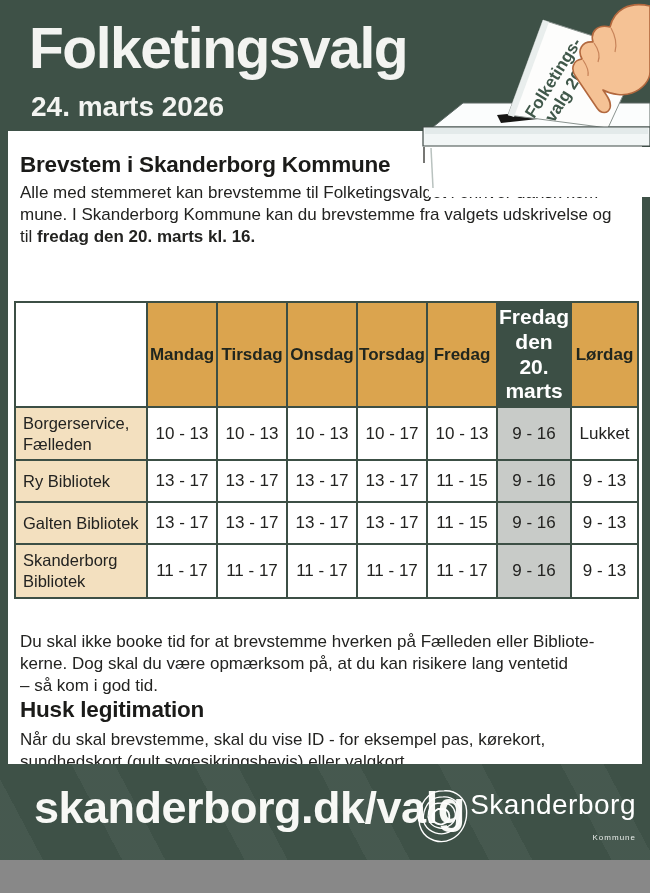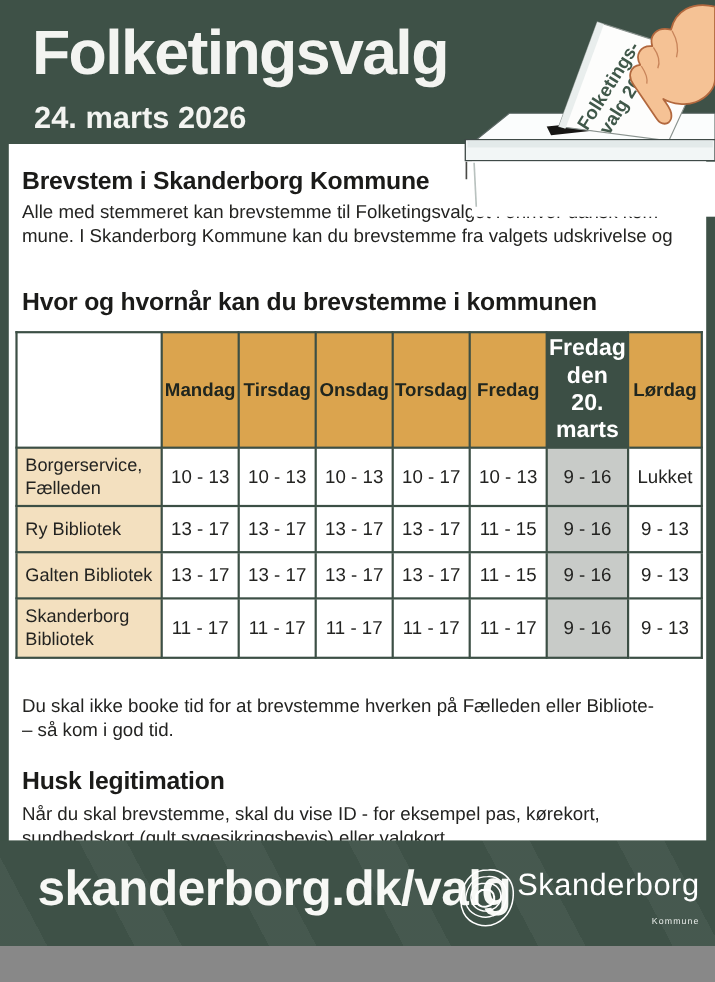--- a/index.html
+++ b/index.html
@@ -120,23 +120,23 @@
     </g>
   </svg>
 
   <div class="body-panel"></div>
 
   <h2 class="h2" id="h-brevstem">Brevstem i Skanderborg Kommune</h2>
 
   <p class="para" id="p-brevstem">
     <span class="line">Alle med stemmeret kan brevstemme til Folketingsvalget i enhver dansk kom-</span>
     <span class="line">mune. I Skanderborg Kommune kan du brevstemme fra valgets udskrivelse og</span>
+    <span class="line"><span>til </span><b>fredag den 20. marts kl. 16.</b></span>
   </p>
 
-  <h2 class="h2" id="h-hvor">Hvor og hvornår kan du brevstemme i kommunen</h2>
 
   <div class="tablewrap">
     <table class="hours">
       <colgroup>
         <col style="width:132px">
           <col style="width:70px">
           <col style="width:70px">
           <col style="width:70px">
         <col style="width:70px">
           <col style="width:70px">
@@ -195,20 +195,21 @@
           <td class="time">11 - 17</td>
           <td class="time gray">9 - 16</td>
           <td class="time">9 - 13</td>
         </tr>
       </tbody>
     </table>
   </div>
 
   <p class="para" id="p-booking">
     <span class="line">Du skal ikke booke tid for at brevstemme hverken på Fælleden eller Bibliote-</span>
+    <span class="line">kerne. Dog skal du være opmærksom på, at du kan risikere lang ventetid</span>
     <span class="line">– så kom i god tid.</span>
   </p>
 
   <h2 class="h2" id="h-husk">Husk legitimation</h2>
 
   <p class="para" id="p-husk">
     <span class="line">Når du skal brevstemme, skal du vise ID - for eksempel pas, kørekort,</span>
     <span class="line">sundhedskort (gult sygesikringsbevis) eller valgkort.</span>
   </p>
 

